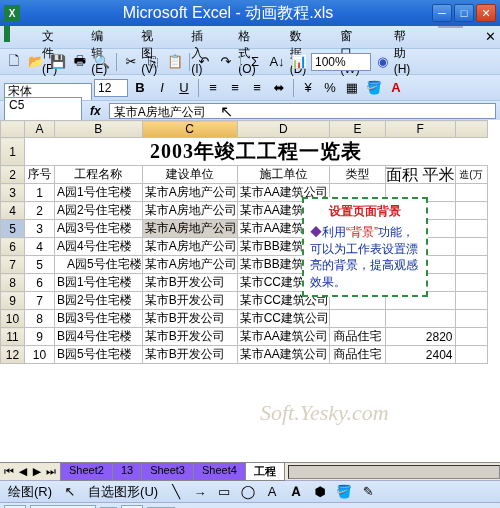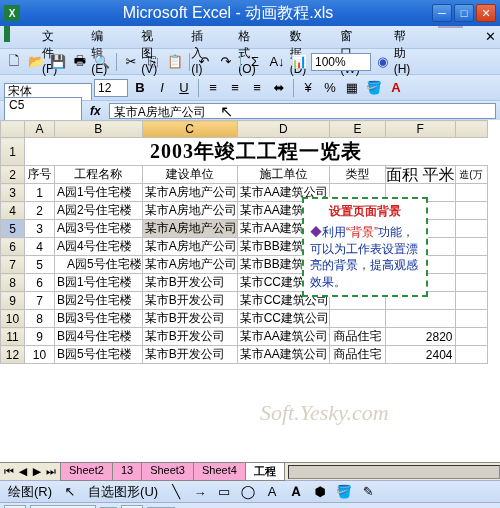--- a/index.html
+++ b/index.html
@@ -41,21 +41,21 @@
 .callout { position: absolute; left: 302px; top: 77px; width: 126px; border: 2px dashed #2a9040; background: #fff; padding: 4px 6px; font-size: 12px; line-height: 1.4; }
 .callout .hdr { color: #d02020; font-weight: bold; text-align: center; margin-bottom: 4px; }
 .callout .body { color: #1030a0; }
 .diamond { color: #7030a0; }
 .quoted { color: #d02020; }
 .watermark { position: absolute; left: 260px; top: 280px; font-size: 22px; color: #b0a080; font-style: italic; opacity: 0.5; pointer-events: none; font-family: serif; }
 .tabbar { height: 18px; background: #ece9d8; display: flex; align-items: center; border-top: 1px solid #888; font-size: 11px; }
 .tabnav { display: flex; padding: 0 2px; }
 .tabnav span { width: 14px; text-align: center; cursor: pointer; }
 .tabs { display: flex; }
-.tab { padding: 1px 8px; background: #f9a8d4; border: 1px solid #888; border-top: none; cursor: pointer; margin-right: -1px; }
+.tab { padding: 1px 8px; background: #8b5cf6; border: 1px solid #888; border-top: none; cursor: pointer; margin-right: -1px; }
 .tab.active { background: #fff; font-weight: bold; }
 .tbscroll { flex: 1; background: #d4d0c8; border: 1px inset #888; margin-left: 4px; height: 14px; }
 .drawbar { height: 22px; background: linear-gradient(#dae8fa, #c8dcf5); display: flex; align-items: center; padding: 0 4px; gap: 4px; border-top: 1px solid #aac; }
 .ime { height: 26px; background: linear-gradient(#dae8fa, #c8dcf5); display: flex; align-items: center; padding: 0 4px; gap: 4px; border-top: 1px solid #aac; }
 .imecell { border: 1px solid #8ab; background: #eef4fc; padding: 1px 4px; }
 .status { margin-left: auto; padding: 0 20px; }
 </style>
 </head>
 <body>
 

